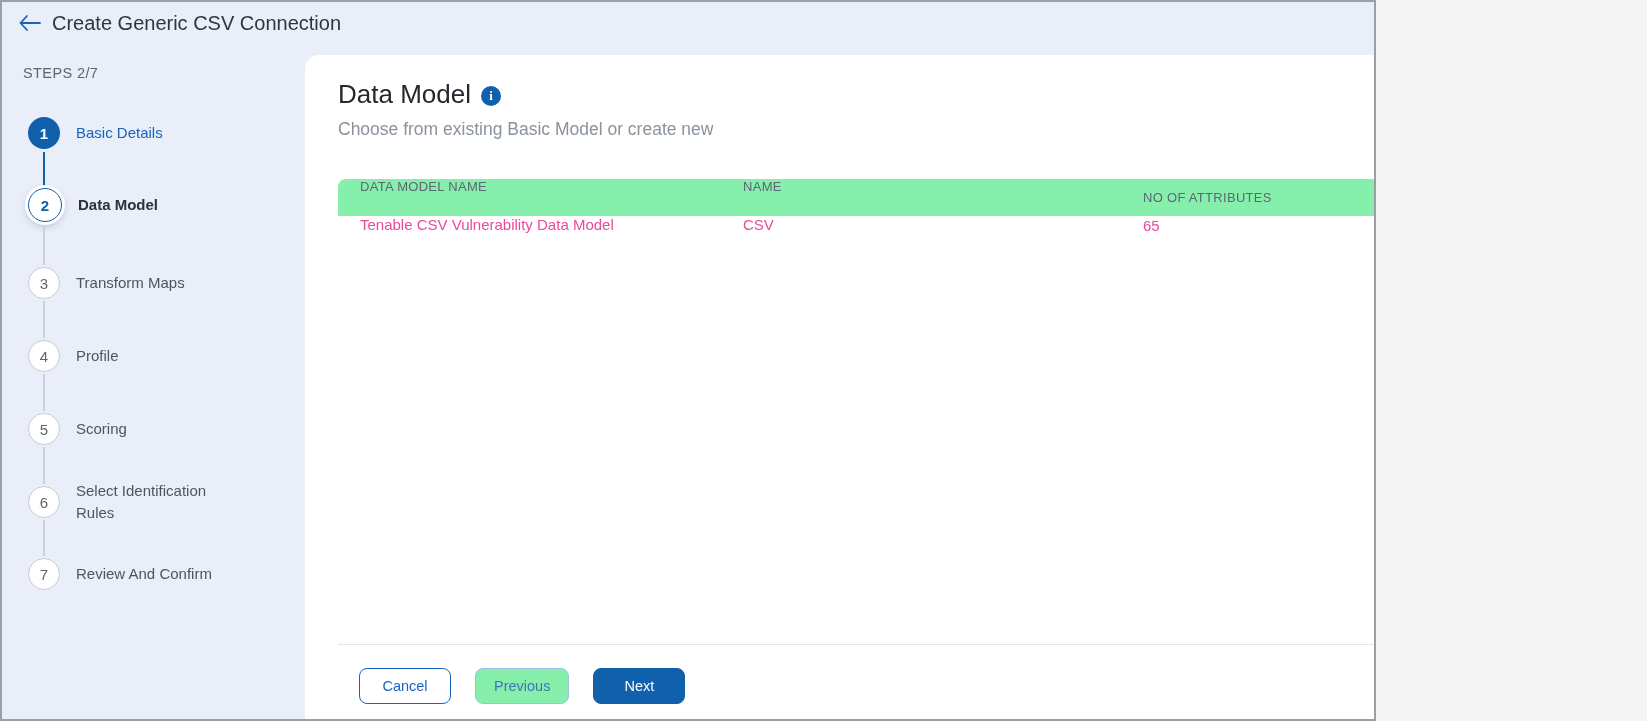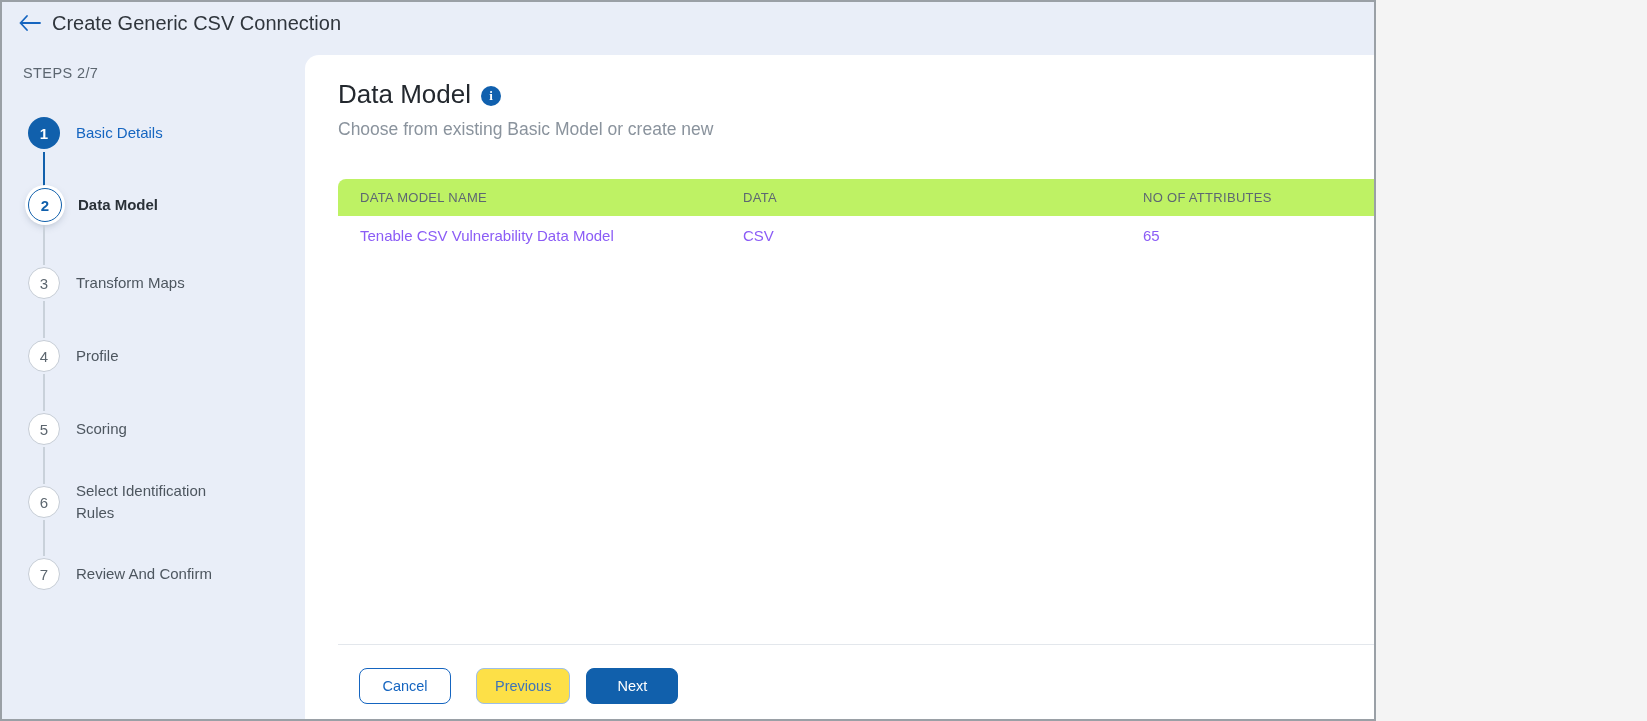--- a/index.html
+++ b/index.html
@@ -58,43 +58,43 @@
     height:34px; padding:0 15px; background:#fef9c3;
     border:1px solid #1565c0; border-radius:17px;
     display:flex; align-items:center; gap:25px;
     color:#1565c0; font-size:14px; cursor:pointer;
   }
   .plus-glyph { font-size:21px; font-weight:300; line-height:1; color:#1565c0; }
 
   
   .dm-table { position:absolute; left:33px; top:124px; width:1242px; }
   .thead {
-    height:37px; background:#bef264; border-radius:8px 8px 0 0;
-    display:flex; align-items:center;
+    height:37px; background:#86efac; border-radius:8px 8px 0 0;
+    display:flex; 
     font-size:13px; color:#5d6772; letter-spacing:.3px;
   }
   .trow {
-    height:39px; display:flex; align-items:center;
-    font-size:15px; color:#8b5cf6; background:#fff; cursor:pointer;
+    height:39px; display:flex; align-items:flex-start;
+    font-size:15px; color:#ec4899; background:#fff; cursor:pointer;
   }
   .c1 { width:405px; padding-left:22px; }
   .c2 { width:400px; }
   .c3 { flex:1; display:flex; align-items:center; justify-content:space-between; padding-right:24px; }
   .tenable-icon { display:flex; align-items:center; }
 
   
   .footer-divider { position:absolute; left:33px; top:589px; width:1242px; height:1px; background:#e3e7ec; }
-  .footer { position:absolute; left:54px; top:613px; display:flex; gap:16px; }
+  .footer { position:absolute; left:54px; top:613px; display:flex; gap:24px; }
   .btn {
     height:36px; min-width:92px; padding:0 18px; border-radius:8px;
     font-size:14.5px; display:flex; align-items:center; justify-content:center;
     cursor:pointer; font-family:"Liberation Sans", sans-serif;
   }
   .btn-cancel { background:#fff; border:1px solid #1565c0; color:#1565c0; }
-  .btn-previous { background:#fde047; border:1px solid #9dbfe8; color:#3f74b8;margin-left:9px; }
+  .btn-previous { background:#86efac; border:1px solid #9dbfe8; color:#3f74b8; }
   .btn-next { background:#1160ac; border:1px solid #1160ac; color:#fff; font-weight:500; }
 </style>
 </head>
 <body>
 
 <div class="screen">
 
   <div class="topbar">
     <div class="back-btn">
       <span>
@@ -159,21 +159,21 @@
     <div class="create-highlight">
       <button class="create-btn">
         <span>Create New</span>
         <span class="plus-glyph">+</span>
       </button>
     </div>
 
     <div class="dm-table">
       <div class="thead">
         <div class="c1">DATA MODEL NAME</div>
-        <div class="c2">DATA</div>
+        <div class="c2">NAME</div>
         <div class="c3">NO OF ATTRIBUTES</div>
       </div>
       <div class="trow">
         <div class="c1">Tenable CSV Vulnerability Data Model</div>
         <div class="c2">CSV</div>
         <div class="c3">
           <span>65</span>
           <span class="tenable-icon">
             <svg width="17" height="19" viewBox="0 0 20 22">
               <path d="M10 0 L20 3.6 V11.4 C20 17.2 15.9 20.4 10 22 C4.1 20.4 0 17.2 0 11.4 V3.6 Z" fill="#e42313"></path>

